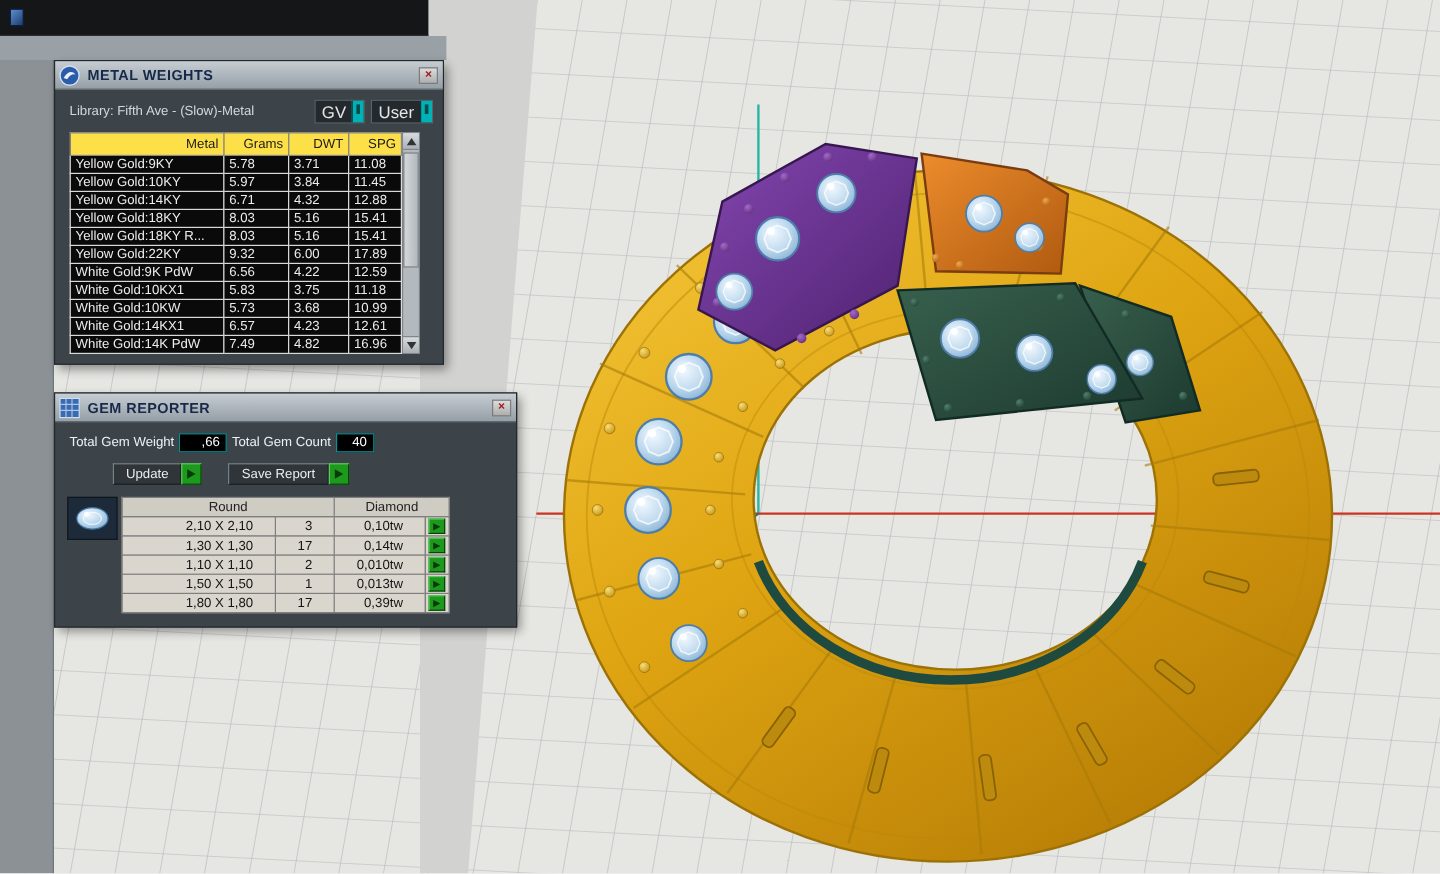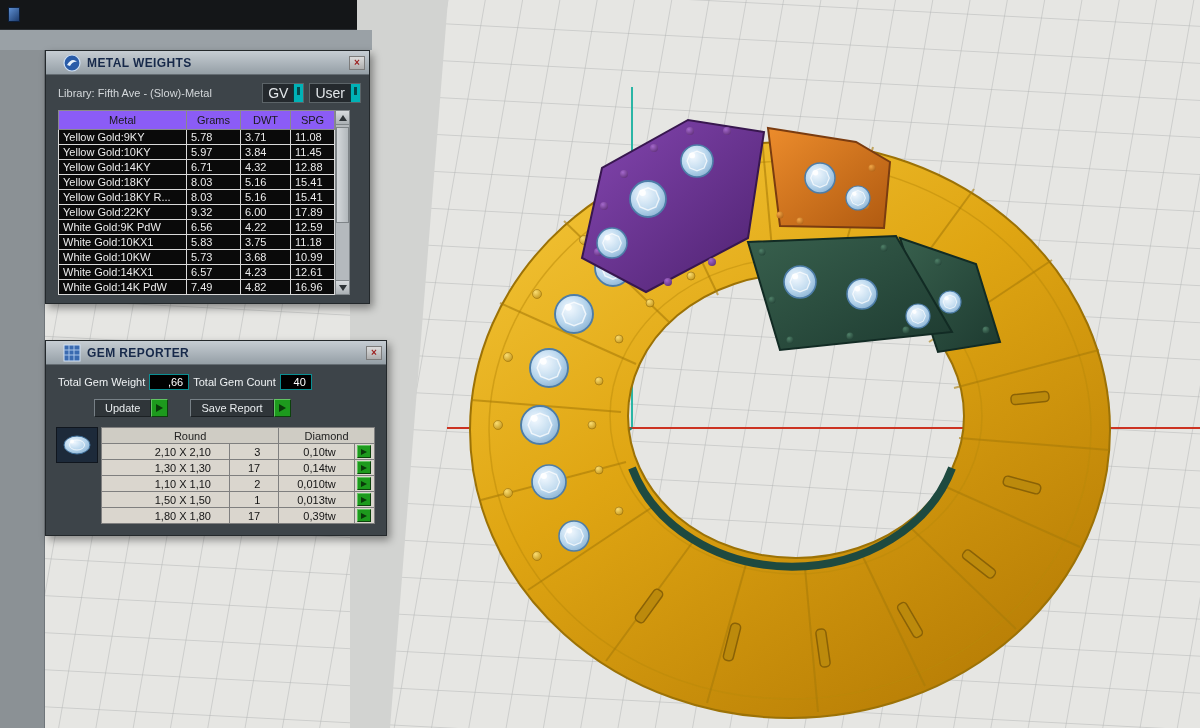--- a/index.html
+++ b/index.html
@@ -9,36 +9,36 @@
 
   
   .topbar { position:absolute; left:0; top:0; width:357px; height:30px; background:#141618; border-bottom:1px solid #2a2e32; }
   .topbar .mini-ico { position:absolute; left:8px; top:7px; width:12px; height:15px; background:linear-gradient(135deg,#5d8ed0,#1d3c6e); border:1px solid #0c1e3a; }
   .leftdock { position:absolute; left:0; top:30px; width:45px; height:698px; background:#8b9195; border-right:1px solid #6f757a; }
   .dockstrip { position:absolute; left:0; top:30px; width:372px; height:20px; background:#9aa1a6; }
 
   
   .panel { position:absolute; background:#3d4449; border:1px solid #23282b; box-shadow:3px 4px 8px rgba(0,0,0,.4); }
   .panel-metal { left:45px; top:50px; width:325px; }
-  .panel-gem   { left:45px; top:340px; width:342px; }
-  .titlebar { height:24px; background:linear-gradient(to bottom,#c6cdd3,#959fa6); border-bottom:1px solid #646c72; display:flex; align-items:center; padding:0 4px 0 17px; gap:6px; }
+  .panel-gem   { left:45px; top:327px; width:386px; }
+  .titlebar { height:24px; background:linear-gradient(to bottom,#c6cdd3,#959fa6); border-bottom:1px solid #646c72; display:flex; align-items:center; padding:0 4px 0 3px; gap:6px; }
   .titlebar .ttl { flex:1; font-size:12px; font-weight:bold; color:#17294a; letter-spacing:.4px; }
   .closebtn { width:16px; height:14px; font-size:10px; line-height:11px; font-weight:bold; color:#9c2020; background:linear-gradient(#dcdcdc,#aeaeae); border:1px solid #7c7c7c; cursor:pointer; text-align:center; padding:0; }
   .t-ico { width:18px; height:18px; display:block; }
 
   
   .libbar { display:flex; align-items:center; gap:5px; padding:8px 8px 7px 12px; font-size:11px; color:#d4d8db; }
   .libbar .lbl { flex:1; }
   .tog { display:flex; align-items:stretch; border:1px solid #5c6468; background:#24292d; cursor:pointer; }
   .tog .tg-lbl { color:#e3e7ea; font-size:14px; padding:1px 5px; }
   .tog .led { width:10px; background:#00b2b6; border-left:1px solid #0a3a3c; position:relative; }
   .tog .led:after { content:""; position:absolute; left:3px; top:3px; width:3px; height:8px; background:#064a4c; }
   .mw-wrap { display:flex; align-items:stretch; margin:0 6px 8px 12px; }
   table.mw { border-collapse:collapse; font-size:11px; }
-  table.mw th { background:#8b5cf6; color:#1a1a1a; font-weight:normal; text-align:center; padding:3px 4px; border:1px solid #8a8a8a; }
+  table.mw th { background:#fde047; color:#1a1a1a; font-weight:normal; text-align:right; padding:3px 4px; border:1px solid #8a8a8a; }
   table.mw td { background:#0a0a0a; color:#ececec; padding:1px 4px; border:1px solid #d9d9d9; height:15px; white-space:nowrap; overflow:hidden; }
   .c-metal{ width:128px; max-width:128px;} .c-g{width:54px;} .c-d{width:50px;} .c-s{width:44px; max-width:44px;}
   .vscroll { width:15px; background:#b4b9bd; border:1px solid #80868a; display:flex; flex-direction:column; }
   .sc-btn { height:14px; background:linear-gradient(#d8dcdf,#aab0b4); border-bottom:1px solid #80868a; display:flex; align-items:center; justify-content:center; cursor:pointer; }
   .sc-btn.dn { border-top:1px solid #80868a; border-bottom:none; }
   .sc-track { flex:1; position:relative; }
   .sc-thumb { position:absolute; left:0; top:2px; width:100%; height:96px; background:linear-gradient(90deg,#d4d8db,#b2b8bc); border:1px solid #7e8488; cursor:grab; }
   .tri-up { width:0;height:0;border-left:4px solid transparent;border-right:4px solid transparent;border-bottom:6px solid #2e3438; }
   .tri-dn { width:0;height:0;border-left:4px solid transparent;border-right:4px solid transparent;border-top:6px solid #2e3438; }
 

